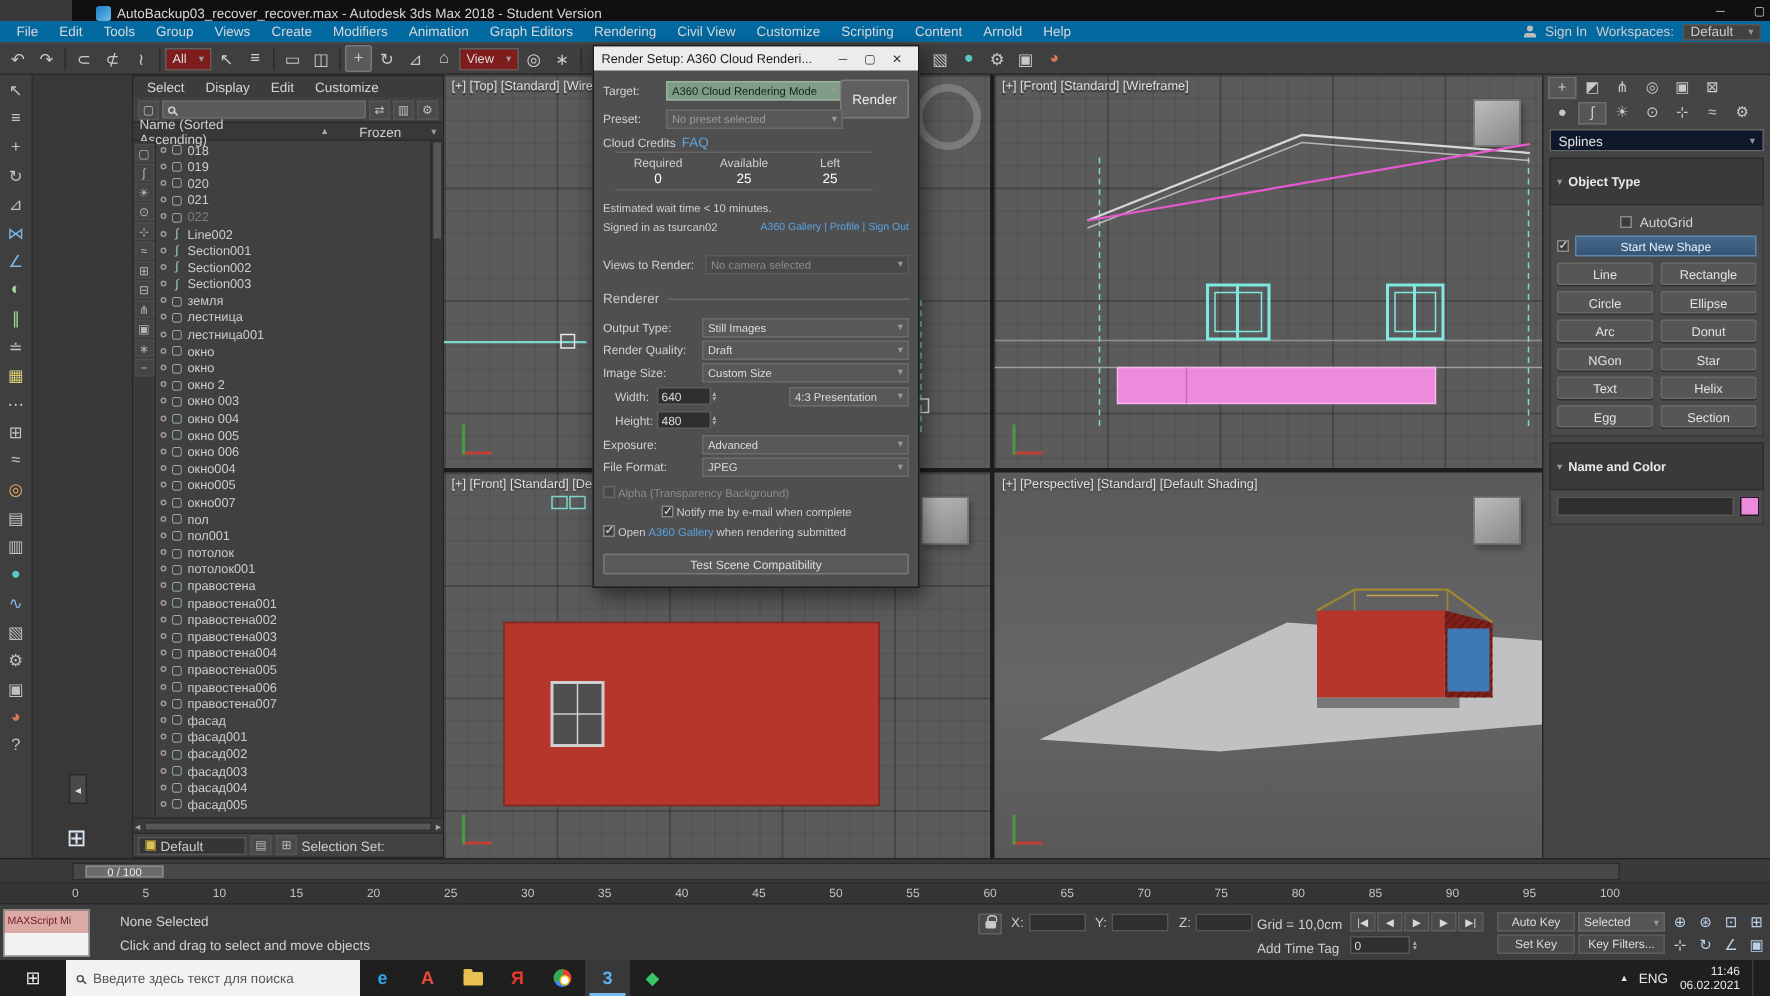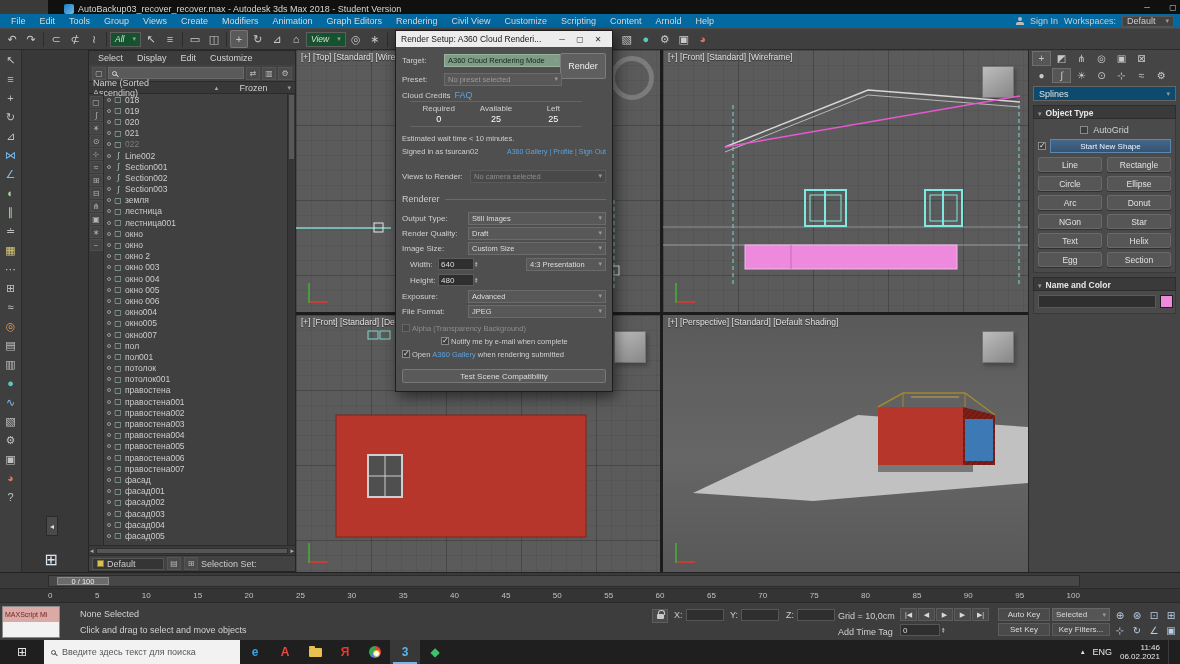--- a/index.html
+++ b/index.html
@@ -26,22 +26,22 @@
   #workspaces-dd{background:#424242;border:1px solid #555;height:11px;display:flex;align-items:center;
     gap:10px;padding:0 4px;color:#ccc;}
   .arr{color:#999;font-size:7px;}
 
   
   #toolbar{position:absolute;left:0;top:28px;width:1180px;height:22px;background:#3f3f3f;
     border-top:1px solid #4a4a4a;border-bottom:1px solid #2b2b2b;display:flex;align-items:center;gap:1px;padding:0 3px;}
   .ticon{width:18px;height:18px;display:flex;align-items:center;justify-content:center;color:#c9c9c9;font-size:11px;border-radius:2px;}
   .ticon.active{background:#5a5a5a;box-shadow:inset 0 0 0 1px #777;}
   .tsep{width:1px;height:15px;background:#2c2c2c;margin:0 2px;display:inline-block;}
-  .tdd{height:15px;background:#14532d;border:1px solid #5e5e5e;display:flex;align-items:center;
-    padding:0 4px;gap:8px;font-size:8.5px;color:#ddd;font-style:italic;}
+  .tdd{height:15px;background:#7f1d1d;border:1px solid #5e5e5e;display:flex;align-items:center;
+    padding:0 4px;gap:8px;font-size:8.5px;color:#ddd;}
 
   
   #leftbar{position:absolute;left:0;top:50px;width:22px;height:522px;background:#3f3f3f;
     border-right:1px solid #2c2c2c;display:flex;flex-direction:column;align-items:center;padding-top:2px;gap:3px;}
   .licon{width:18px;height:16px;display:flex;align-items:center;justify-content:center;font-size:11px;color:#c0c0c0;}
 
   
   #dockgap{position:absolute;left:22px;top:50px;width:66px;height:522px;background:#383838;}
   #dock-collapse{position:absolute;left:24px;bottom:36px;width:12px;height:20px;background:#4a4a4a;
     border:1px solid #2a2a2a;color:#ddd;display:flex;align-items:center;justify-content:center;font-size:8px;}
@@ -138,24 +138,24 @@
   .cbl.disabled{color:#8d8d8d;}
   #rd-test-btn{position:absolute;left:6px;right:6px;top:338px;height:14px;background:#5a5a5a;
     border:1px solid #787878;border-radius:2px;color:#ddd;display:flex;align-items:center;justify-content:center;font-size:8px;}
 
   
   #command-panel{position:absolute;left:1028px;top:50px;width:152px;height:522px;background:#454545;
     border-left:1px solid #262626;z-index:5;}
   .cp-tabs{display:flex;height:17px;align-items:center;padding:0 3px;gap:1px;}
   .cp-tab{width:19px;height:15px;display:flex;align-items:center;justify-content:center;color:#c8c8c8;font-size:10px;}
   .cp-tab.active{background:#565656;box-shadow:inset 0 0 0 1px #6e6e6e;}
-  #cp-category{margin:2px 4px;height:15px;background:#0c4a6e;border:1px solid #666;display:flex;
+  #cp-category{margin:2px 4px;height:15px;background:#0f172a;border:1px solid #666;display:flex;
     align-items:center;justify-content:space-between;padding:0 5px;color:#e2e2e2;}
   .rollout{margin:4px 4px 0;}
-  .rollout-h{height:14px;background:#3a3a3a;border:1px solid #2d2d2d;display:flex;align-items:flex-end;
+  .rollout-h{height:32px;background:#3a3a3a;border:1px solid #2d2d2d;display:flex;align-items:center;
     gap:4px;padding:0 4px;color:#e8e8e8;font-weight:bold;font-size:8.5px;}
   .rollout-body{background:#4a4a4a;border:1px solid #393939;border-top:none;padding:4px 4px 5px;}
   .autogrid-row{display:flex;align-items:center;justify-content:center;gap:5px;height:13px;color:#d2d2d2;}
   .sns-row{display:flex;align-items:center;gap:4px;margin:3px 0 4px;}
   .sns-btn{flex:1;height:14px;background:linear-gradient(#44678a,#355474);border:1px solid #5c88b0;
     color:#eaf3ff;display:flex;align-items:center;justify-content:center;font-size:8px;}
   #shape-grid{display:grid;grid-template-columns:1fr 1fr;gap:4px 5px;}
   .shape-btn{height:15px;background:#565656;border:1px solid #696969;border-radius:2px;color:#e2e2e2;
     display:flex;align-items:center;justify-content:center;font-size:8.5px;box-shadow:0 1px 0 rgba(0,0,0,.35);}
   .nc-row{display:flex;align-items:center;gap:4px;}

